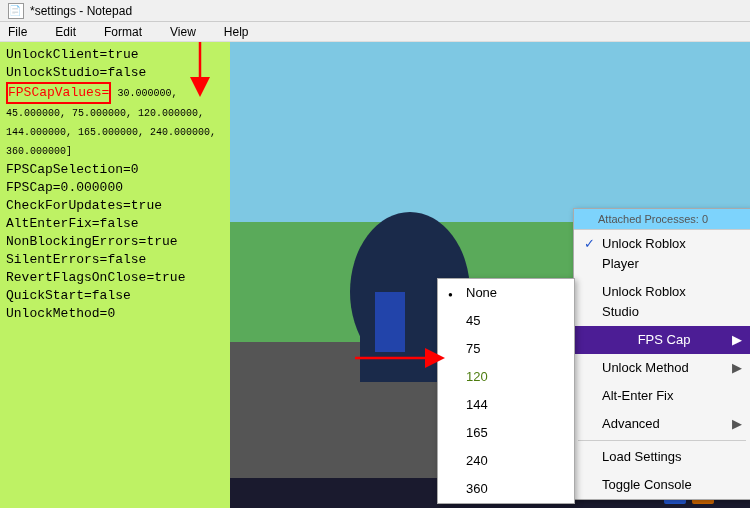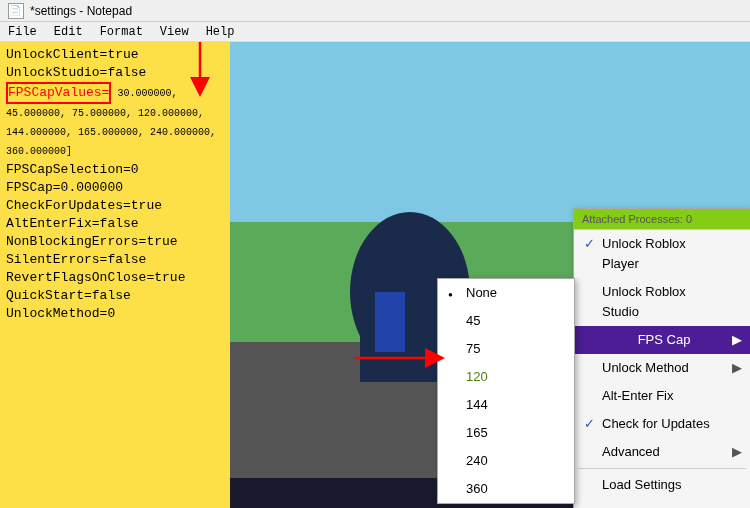--- a/index.html
+++ b/index.html
@@ -38,31 +38,31 @@
 
     
     #menu-bar {
       background: #f0f0f0;
       height: 20px;
       display: flex;
       align-items: center;
       padding: 0 4px;
       border-bottom: 1px solid #ddd;
       font-size: 12px;
-      font-family: Liberation Mono, monospace;
-      gap: 9px;
+      font-family: Liberation Sans, sans-serif;
+      gap: 20px;
     }
     #menu-bar span {
       cursor: pointer;
       padding: 2px 4px;
     }
 
     
     #editor {
-      background: #fde047;
+      background: #bef264;
       position: absolute;
       top: 42px;
       left: 0;
       width: 230px;
       height: 466px;
       padding: 4px 6px;
       font-family: 'Courier New', monospace;
       font-size: 13px;
       color: #000;
       line-height: 18px;
@@ -149,25 +149,25 @@
       left: 573px;
       width: 178px;
       background: #f5f5f5;
       border: 1px solid #aaa;
       box-shadow: 2px 2px 6px rgba(0,0,0,0.3);
       z-index: 99;
       font-family: 'Segoe UI', sans-serif;
       font-size: 13px;
     }
     #menu-main .menu-header {
-      padding: 4px 8px;
+      padding: 4px 24px;
       font-size: 11px;
       color: #555;
       border-bottom: 1px solid #ccc;
-      background: #84cc16;
+      background: #7dd3fc;
     }
     #menu-main .menu-item {
       padding: 4px 24px 4px 28px;
       cursor: pointer;
       position: relative;
       line-height: 20px;
     }
     #menu-main .menu-item.active-item {
       background: #4c1d95;
       color: #fff;
@@ -275,21 +275,20 @@
   <line x1="0" y1="11" x2="80" y2="11" stroke="red" stroke-width="2.5" marker-end="url(#arrowhead2)"></line>
 </svg>
 
 <div id="menu-main">
   <div class="menu-header">Attached Processes: 0</div>
   <div class="menu-item checked">Unlock Roblox Player</div>
   <div class="menu-item">Unlock Roblox Studio</div>
   <div class="menu-item active-item">FPS Cap<span class="arrow">▶</span></div>
   <div class="menu-item">Unlock Method<span class="arrow">▶</span></div>
   <div class="menu-item">Alt-Enter Fix</div>
-  <div class="menu-item checked">Check for Updates</div>
   <div class="menu-item">Advanced<span class="arrow">▶</span></div>
   <div class="menu-sep"></div>
   <div class="menu-item">Load Settings</div>
   <div class="menu-item">Toggle Console</div>
 
 </div>
 
 <div id="menu-fpscap">
   <div class="menu-item selected">None</div>
   <div class="menu-item">45</div>

